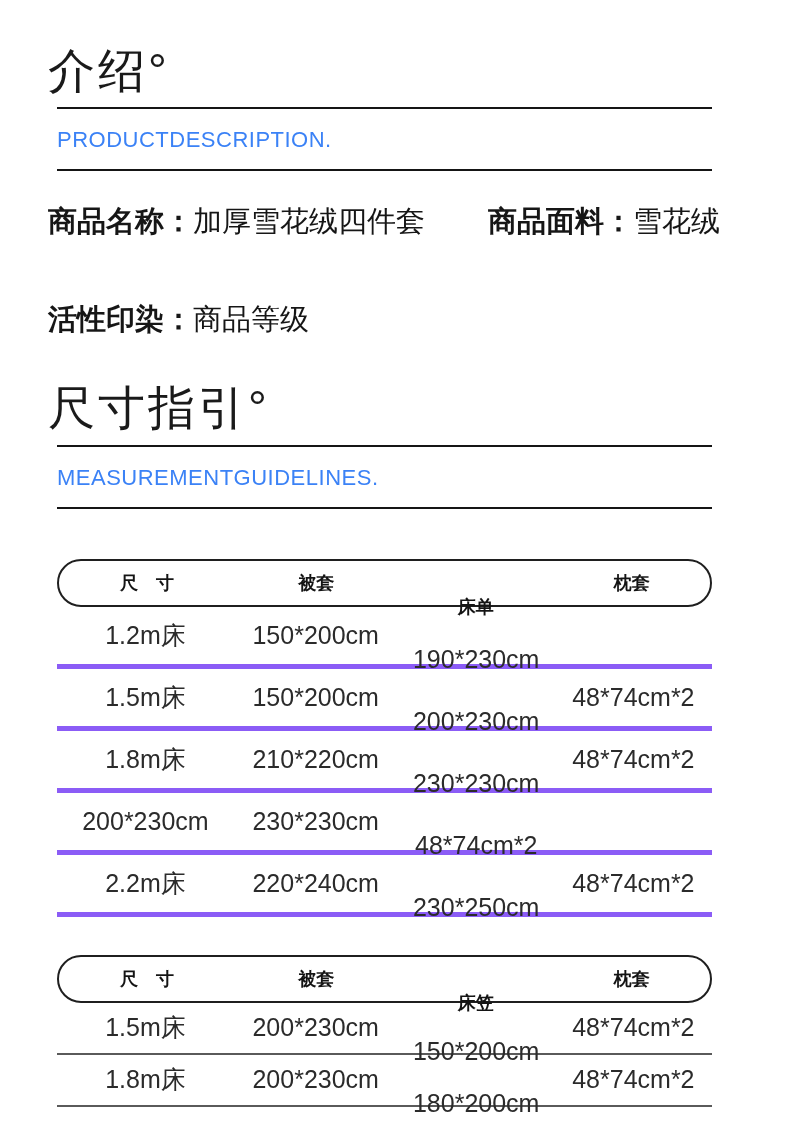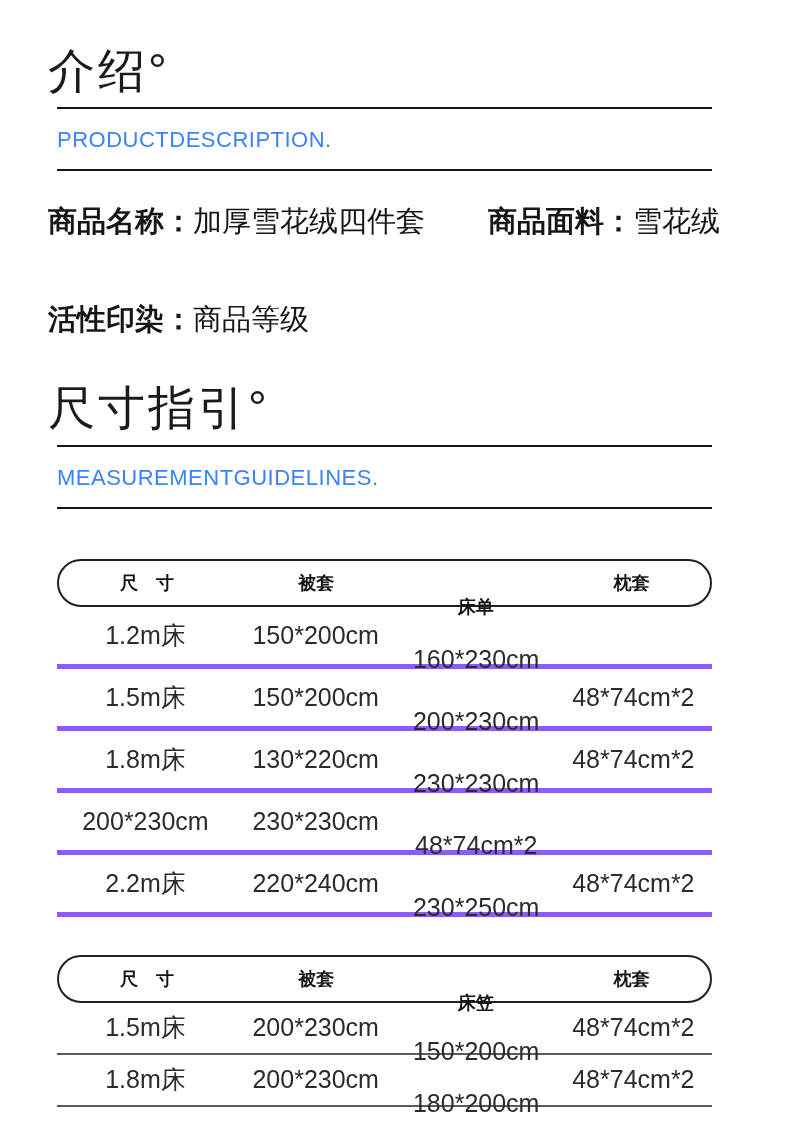--- a/index.html
+++ b/index.html
@@ -133,31 +133,31 @@
   <div class="size-table t1">
       <div class="pill">
         <div class="cell hcell">尺　寸</div>
         <div class="cell hcell">被套</div>
         <div class="cell hcell">床单</div>
         <div class="cell hcell">枕套</div>
       </div>
       <div class="trow">
         <div class="cell">1.2m床</div>
         <div class="cell">150*200cm</div>
-        <div class="cell">160*230cm</div>
+        <div class="cell">190*230cm</div>
       </div>
       <div class="trow">
         <div class="cell">1.5m床</div>
         <div class="cell">150*200cm</div>
         <div class="cell">200*230cm</div>
         <div class="cell">48*74cm*2</div>
       </div>
       <div class="trow">
         <div class="cell">1.8m床</div>
-        <div class="cell">130*220cm</div>
+        <div class="cell">210*220cm</div>
         <div class="cell">230*230cm</div>
         <div class="cell">48*74cm*2</div>
       </div>
       <div class="trow">
         <div class="cell">200*230cm</div>
         <div class="cell">230*230cm</div>
         <div class="cell">48*74cm*2</div>
       </div>
       <div class="trow">
         <div class="cell">2.2m床</div>

